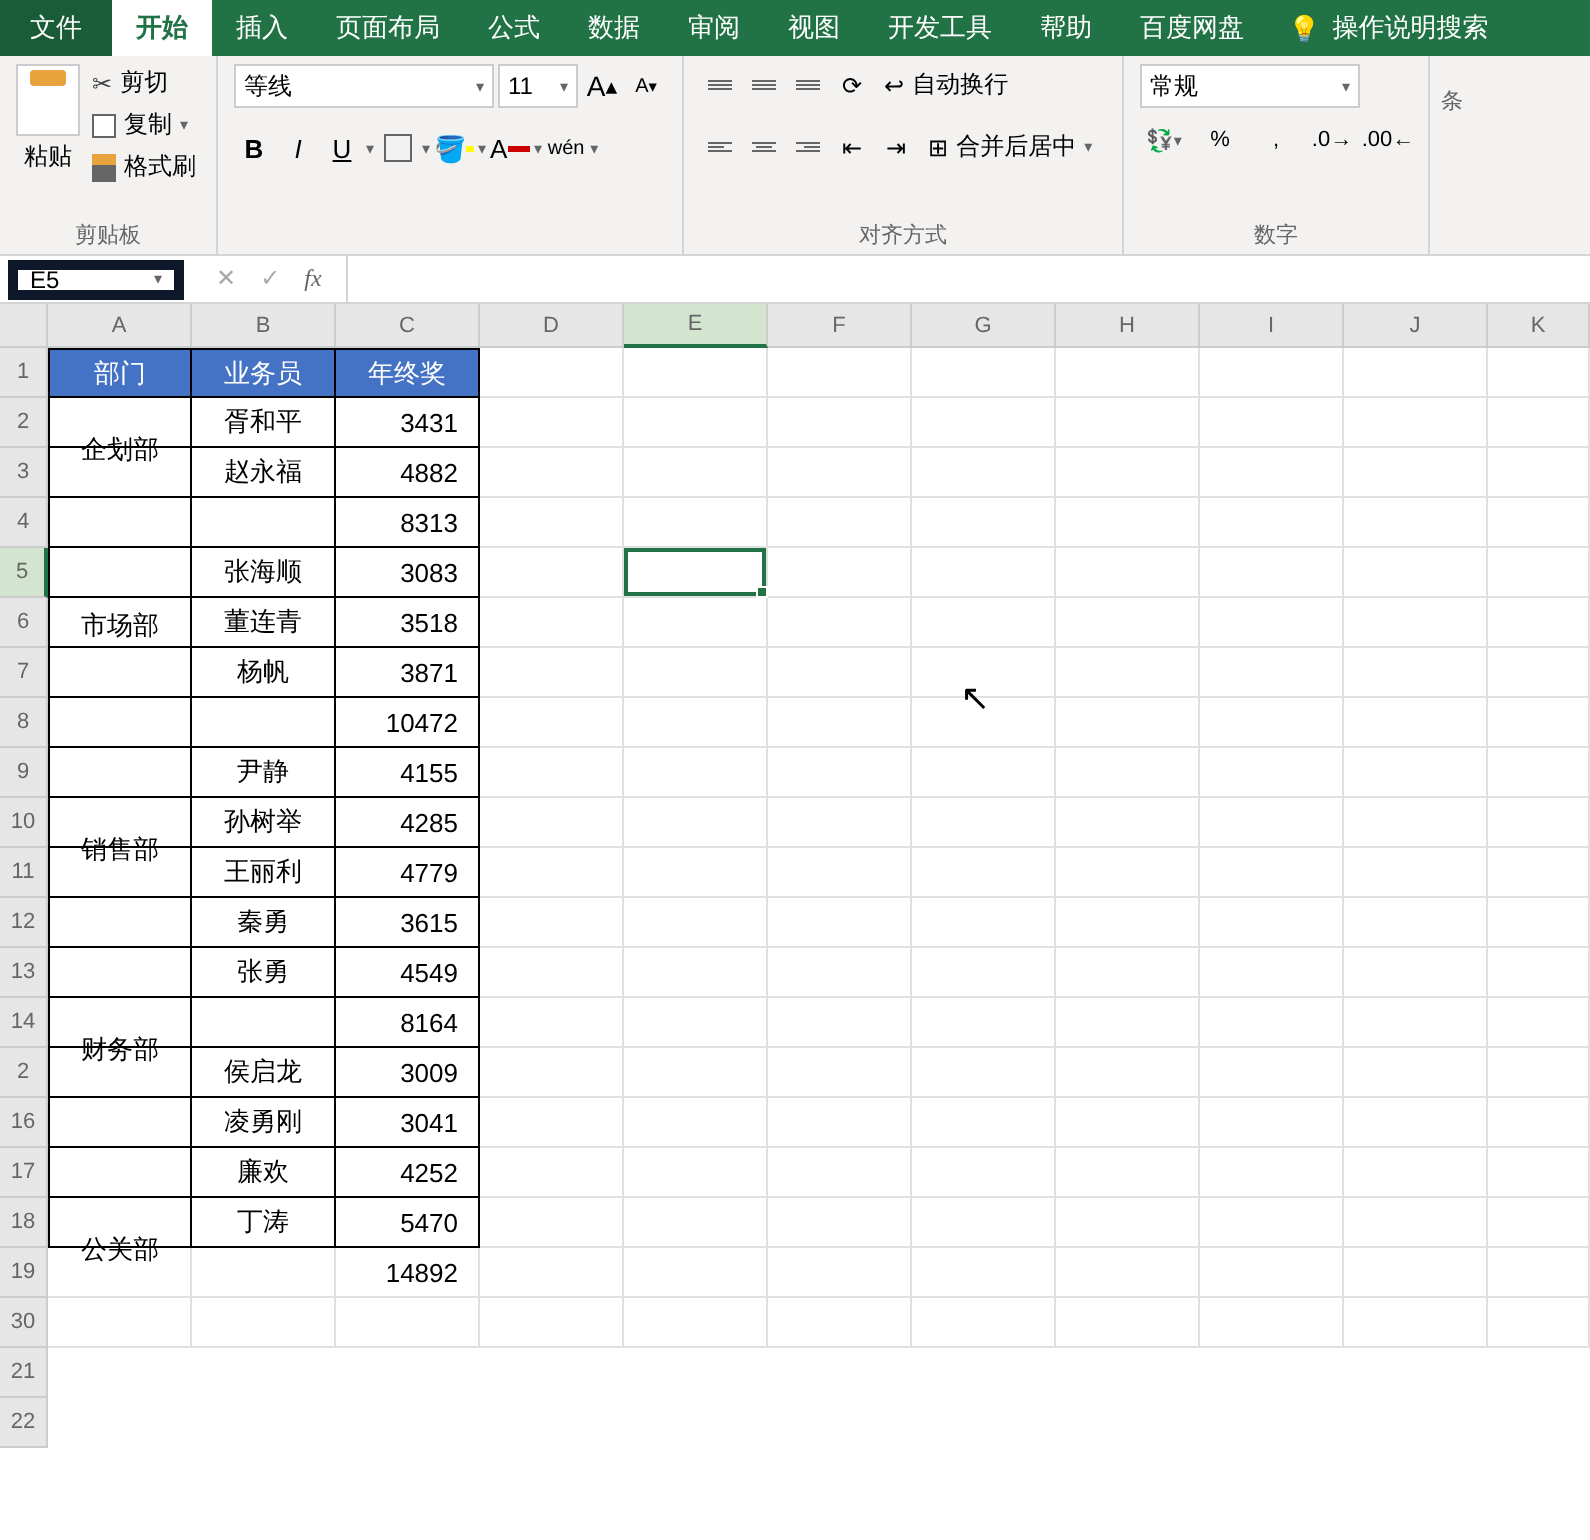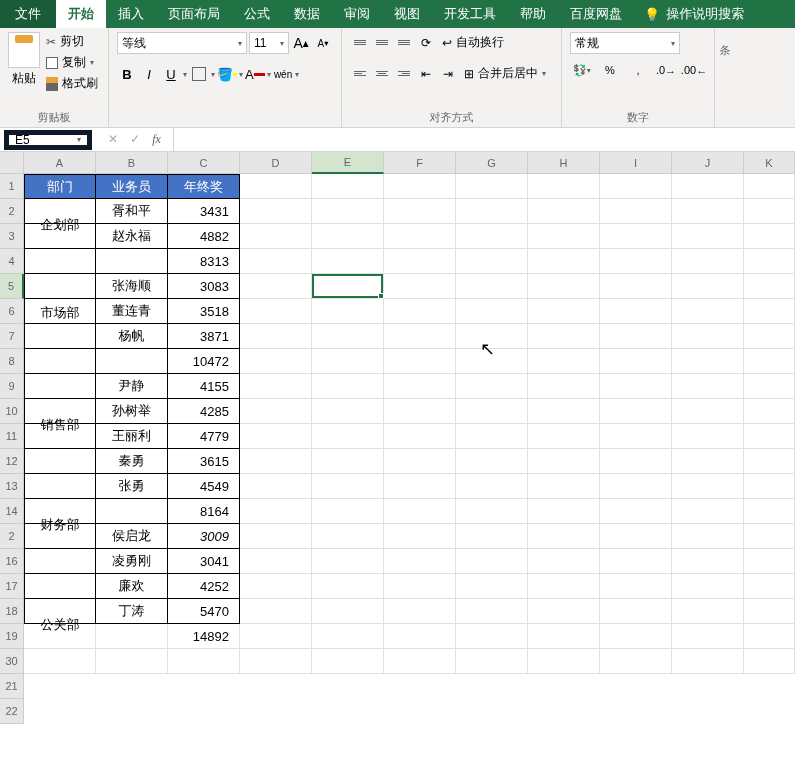--- a/index.html
+++ b/index.html
@@ -488,21 +488,21 @@
           <div class="cell col-F" style="width: 72px;"></div>
           <div class="cell col-G" style="width: 72px;"></div>
           <div class="cell col-H" style="width: 72px;"></div>
           <div class="cell col-I" style="width: 72px;"></div>
           <div class="cell col-J" style="width: 72px;"></div>
           <div class="cell col-K" style="width: 51px;"></div>
         </div>
         <div class="grid-row">
           <div class="cell col-A data-cell left-border" style="width: 72px;"></div>
           <div class="cell col-B data-cell" style="width: 72px; text-align: center;">侯启龙</div>
-          <div class="cell col-C data-cell num-cell" style="width: 72px; font-style: italic;">3009</div>
+          <div class="cell col-C data-cell num-cell" style="width: 72px;">3009</div>
           <div class="cell col-D" style="width: 72px;"></div>
           <div class="cell col-E" style="width: 72px;"></div>
           <div class="cell col-F" style="width: 72px;"></div>
           <div class="cell col-G" style="width: 72px;"></div>
           <div class="cell col-H" style="width: 72px;"></div>
           <div class="cell col-I" style="width: 72px;"></div>
           <div class="cell col-J" style="width: 72px;"></div>
           <div class="cell col-K" style="width: 51px;"></div>
         </div>
         <div class="grid-row">

